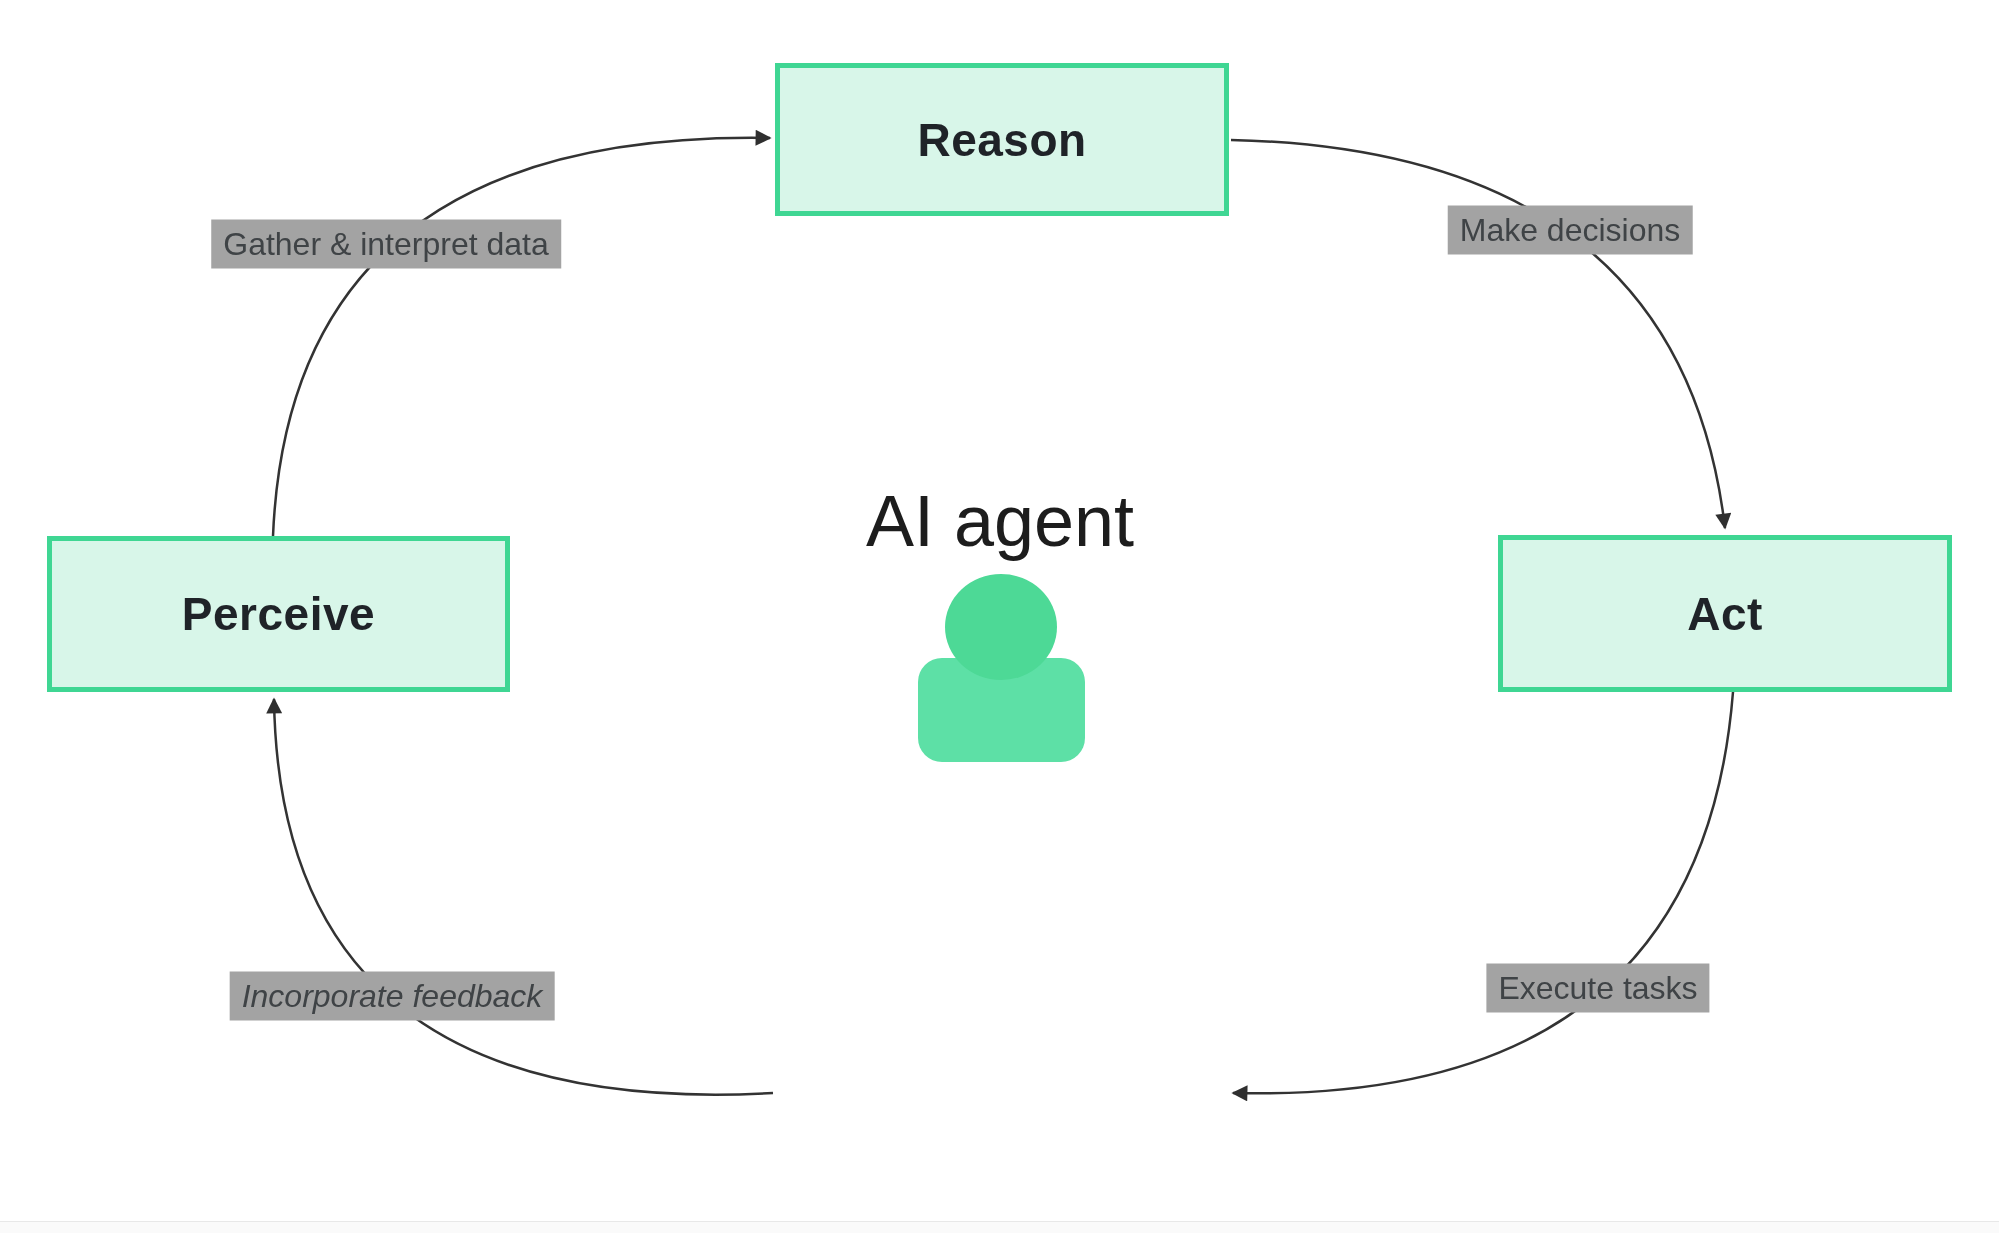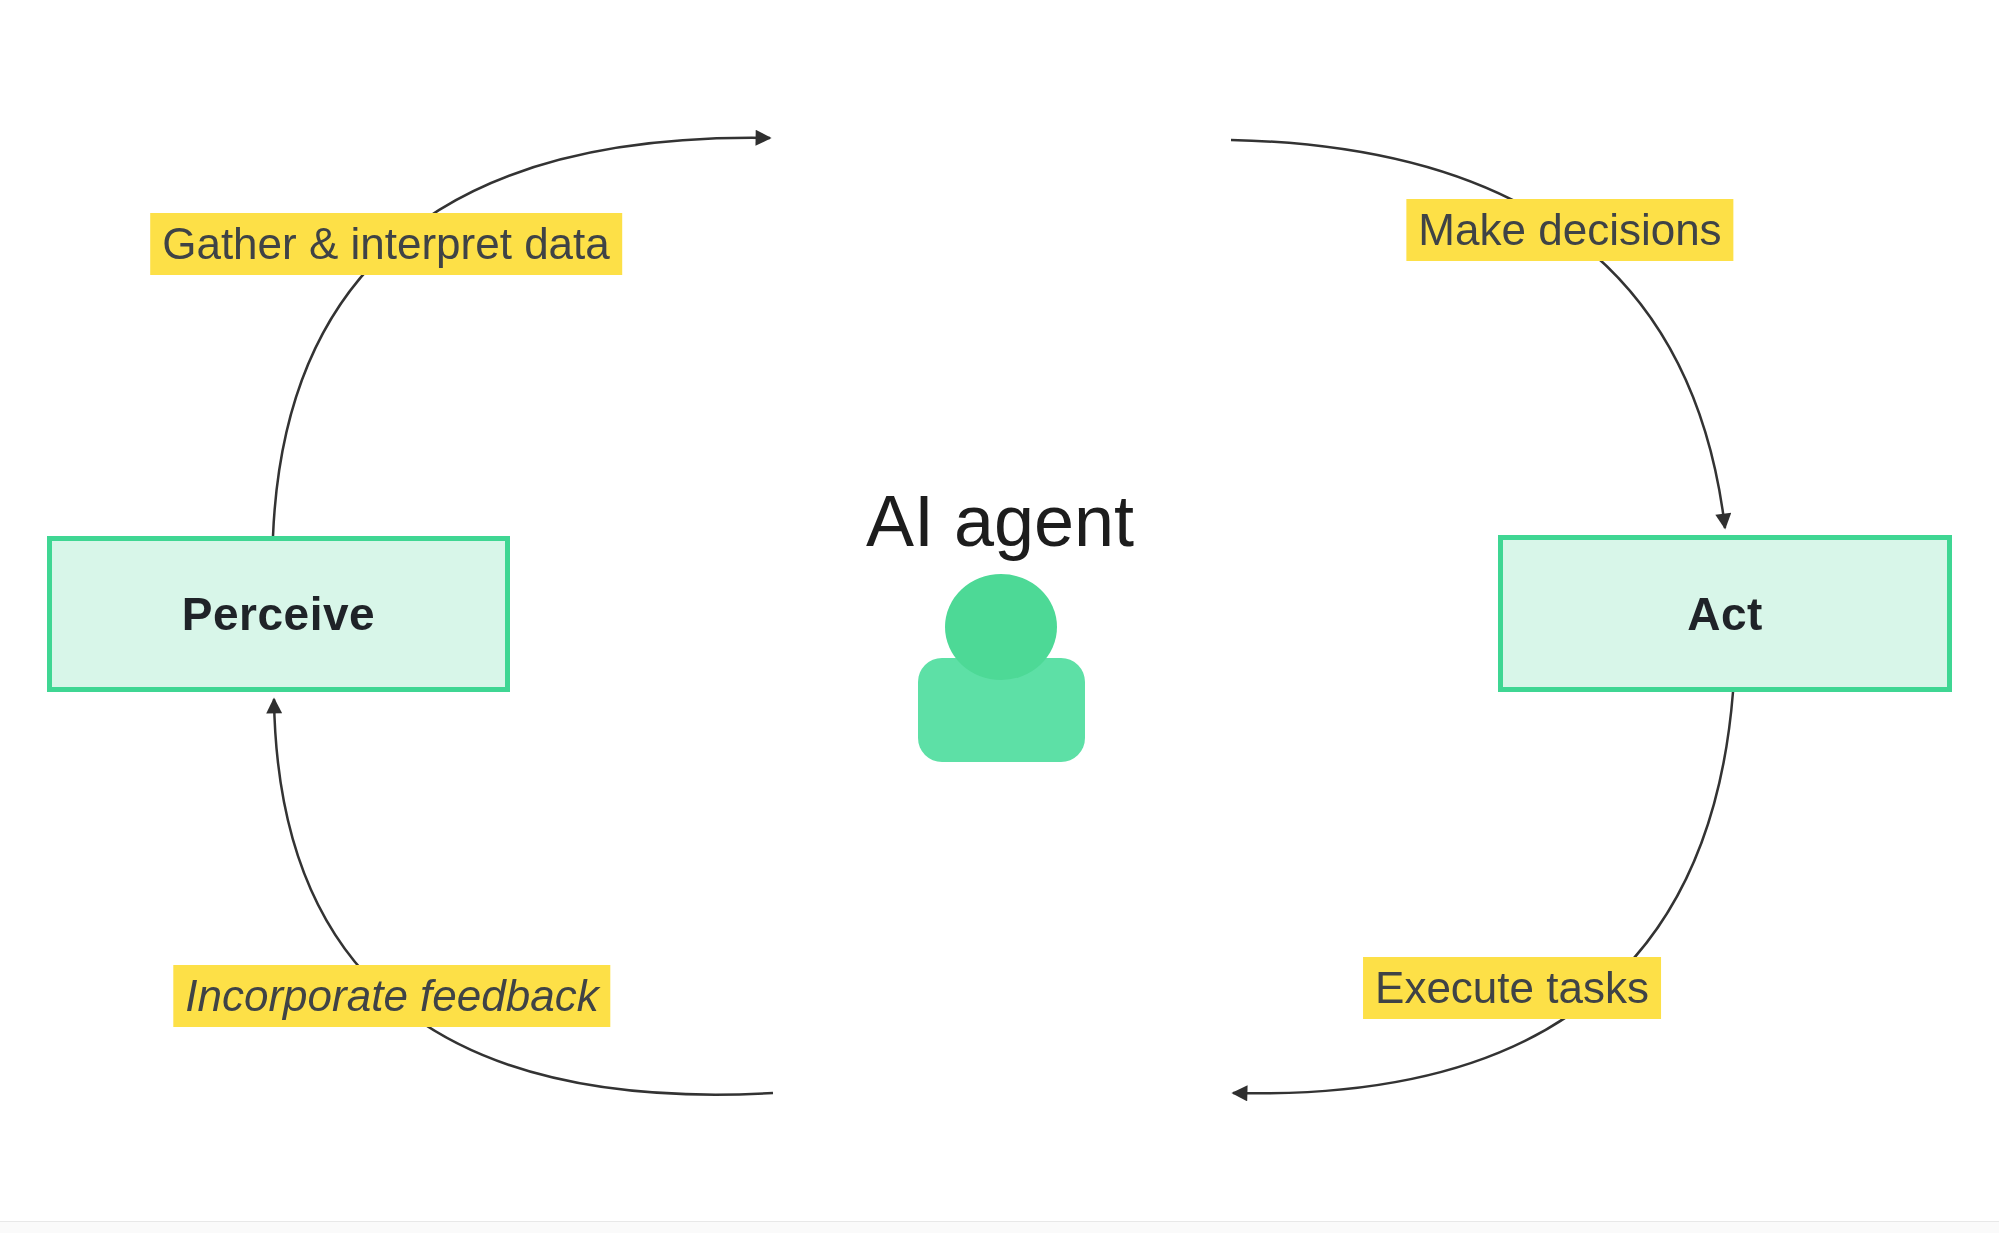--- a/index.html
+++ b/index.html
@@ -31,28 +31,28 @@
     font-weight:bold;font-size:46px;color:var(--node-text);
     letter-spacing:0.5px;
   }
   .node-reason  {left:775px; top:63px;   width:454px;height:153px;}
   .node-perceive{left:47px;  top:536px;  width:463px;height:156px;}
   .node-act     {left:1498px;top:535px;  width:454px;height:157px;}
   .node-learn   {left:773px; top:1015px; width:452px;height:155px;}
   .edge-label{
     position:absolute;
     transform:translate(-50%,-50%);
-    background:#fde047;
+    background:#a3a3a3;
     padding:6px 12px;
-    font-size:44px;color:var(--label-text);
+    font-size:32px;color:var(--label-text);
     white-space:nowrap;
   }
   .lbl-gather     {left:386px; top:244px;}
   .lbl-decisions  {left:1570px;top:230px;}
-  .lbl-execute    {left:1512px;top:988px;}
+  .lbl-execute    {left:1598px;top:988px;}
   .lbl-feedback   {left:392px; top:996px;font-style:italic;}
   .center-title{
     position:absolute;left:1000px;top:521px;
     transform:translate(-50%,-50%);
     font-size:72px;color:#1d1d1d;white-space:nowrap;
   }
   .agent-body{
     position:absolute;left:918px;top:658px;
     width:167px;height:104px;
     background:var(--agent-body);
@@ -81,20 +81,23 @@
       <marker id="arrowhead" viewBox="0 0 10 10" refX="9" refY="5" markerWidth="18" markerHeight="16" markerUnits="userSpaceOnUse" orient="auto-start-reverse">
         <path d="M0,0 L10,5 L0,10 z" fill="#2f2f2f"></path>
       </marker>
     </defs>
     <path d="M 273 536 Q 290 130 770 138" fill="none" stroke="#333333" stroke-width="2.5" marker-end="url(#arrowhead)"></path>
     <path d="M 1231 140 Q 1680 150 1725 528" fill="none" stroke="#333333" stroke-width="2.5" marker-end="url(#arrowhead)"></path>
     <path d="M 1733 692 Q 1700 1105 1233 1093" fill="none" stroke="#333333" stroke-width="2.5" marker-end="url(#arrowhead)"></path>
     <path d="M 773 1093 Q 280 1120 274 699" fill="none" stroke="#333333" stroke-width="2.5" marker-end="url(#arrowhead)"></path>
   </svg>
 
+  <div class="node node-reason">
+    <span>Reason</span>
+  </div>
   <div class="node node-perceive">
     <span>Perceive</span>
   </div>
   <div class="node node-act">
     <span>Act</span>
   </div>
 
   <div class="edge-label lbl-gather">Gather &amp; interpret data</div>
   <div class="edge-label lbl-decisions">Make decisions</div>
   <div class="edge-label lbl-execute">Execute tasks</div>

